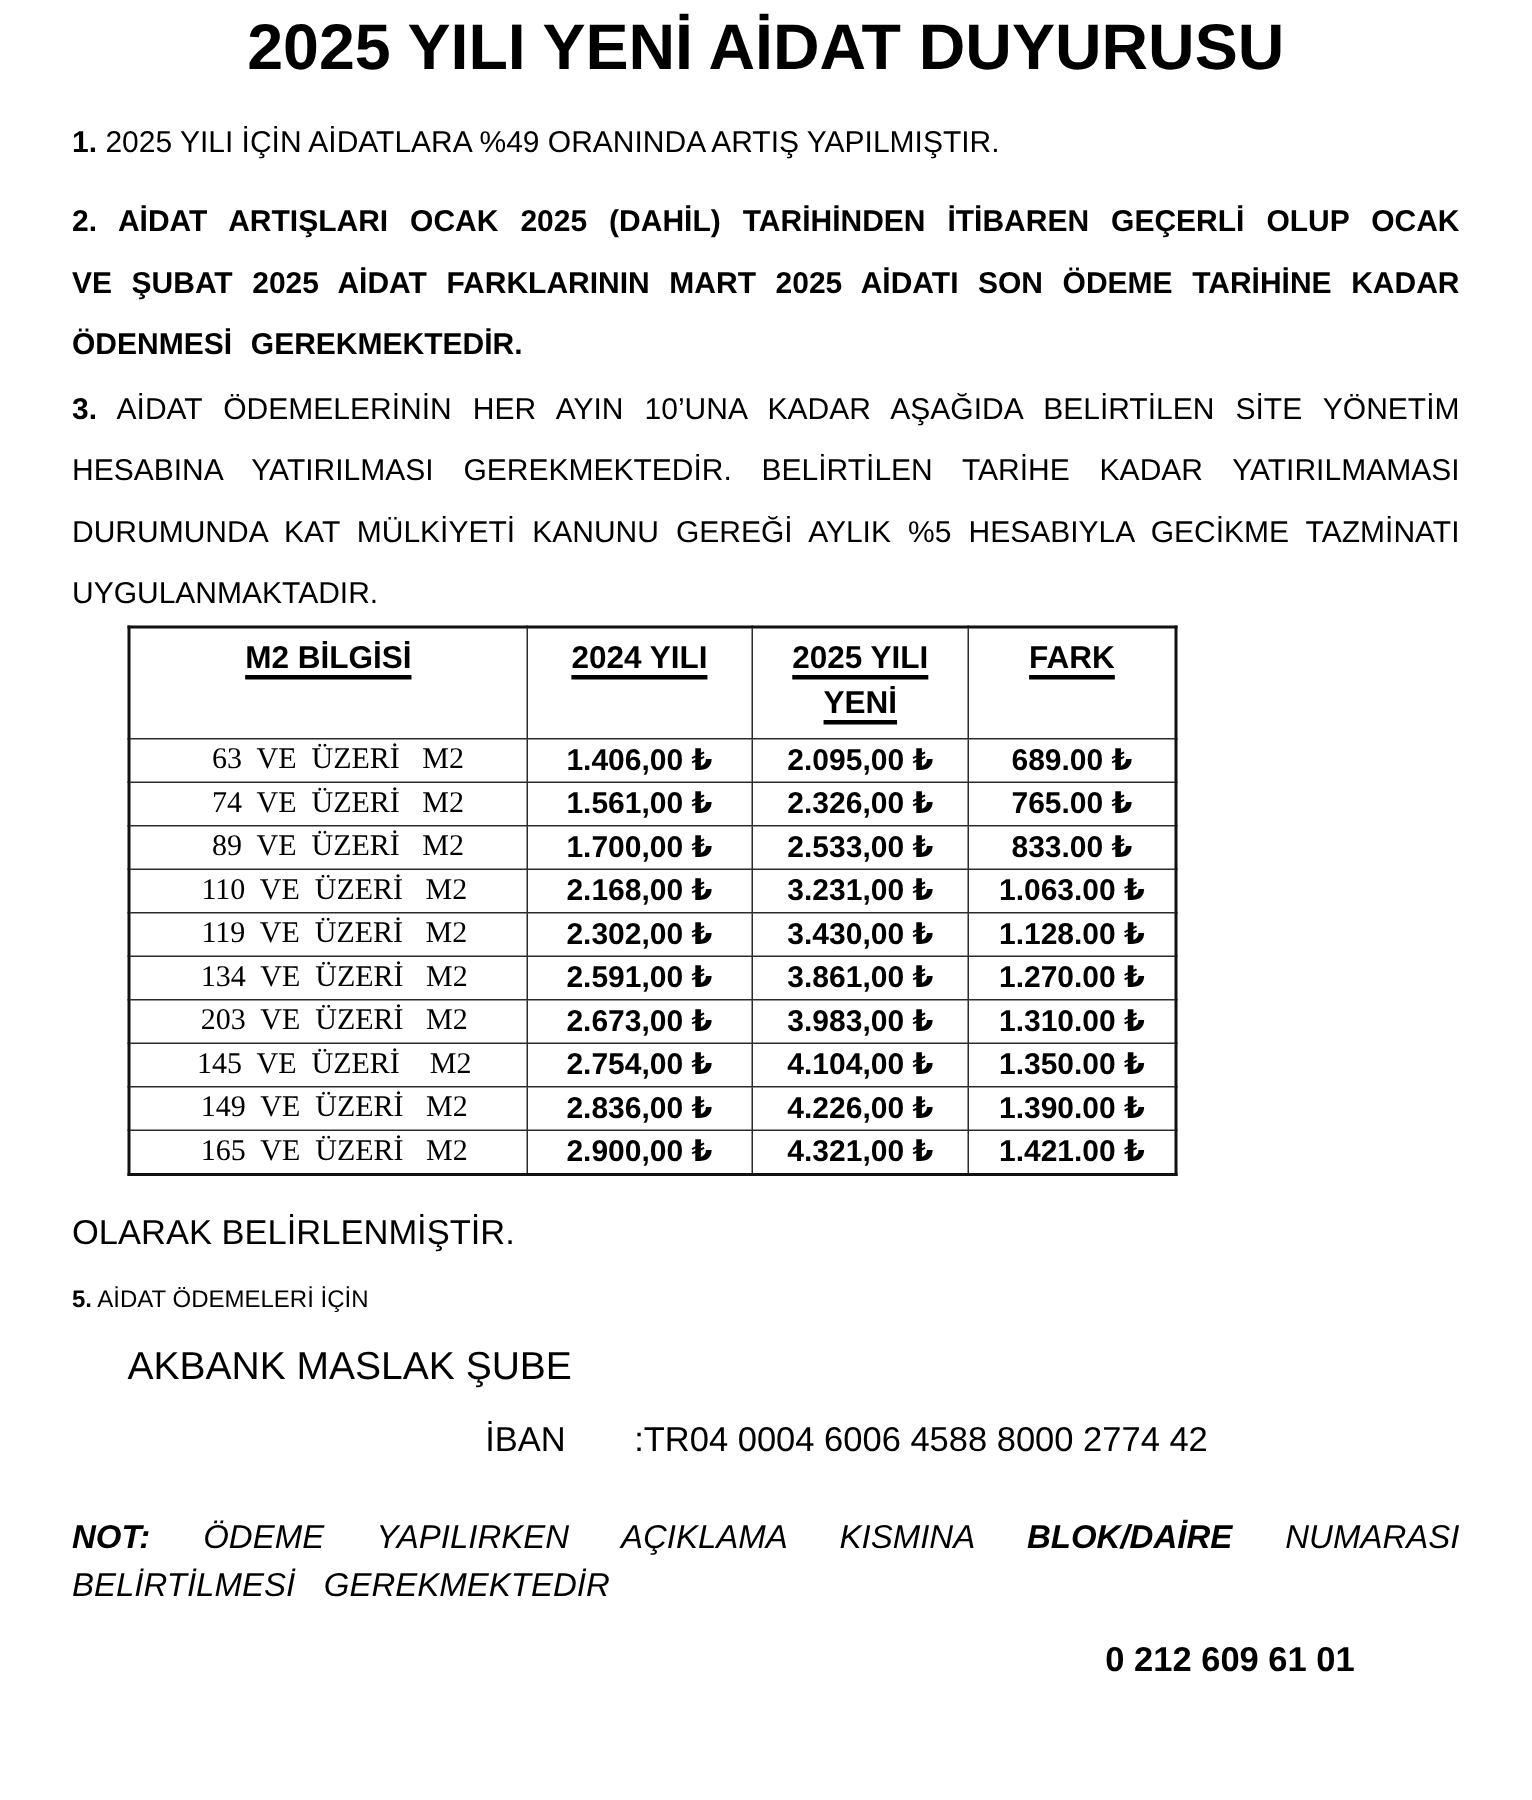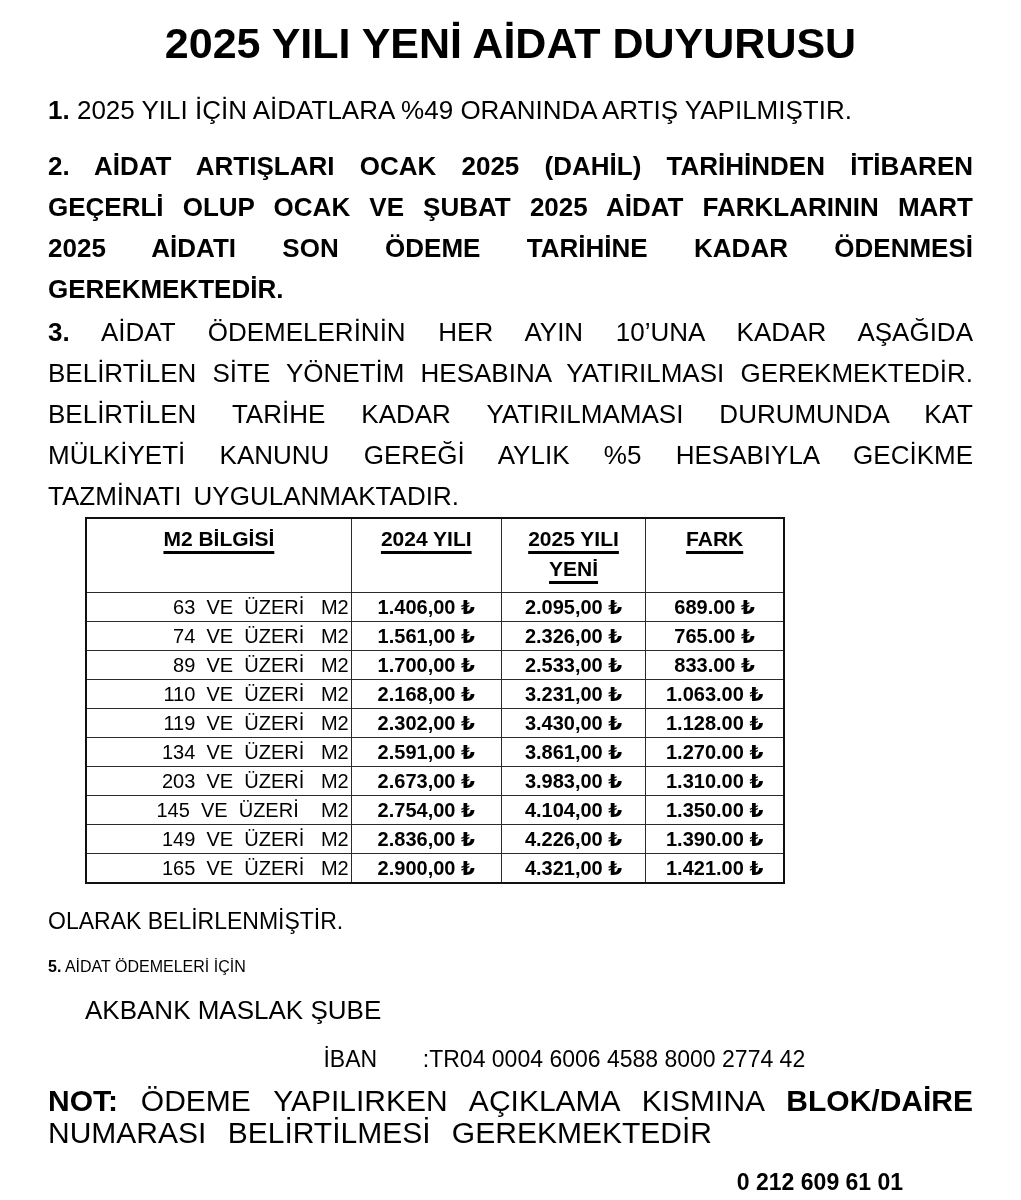--- a/index.html
+++ b/index.html
@@ -1,35 +1,35 @@
 <!DOCTYPE html>
 <html><head>
 <meta charset="utf-8">
 <style>
   html, body { margin: 0; padding: 0; background: #ffffff; }
   .page {
     position: relative;
     width: 1021px;
     height: 1200px;
     box-sizing: border-box;
-    padding: 12px 48px 0 48px;
+    padding: 1px 48px 0 48px;
     background: #ffffff;
     color: #000000;
     font-family: "Liberation Sans", "DejaVu Sans", sans-serif;
     overflow: hidden;
   }
   .title {
     margin: 6px 0 0 0;
     text-align: center;
     font-size: 43px;
     font-weight: bold;
     line-height: 1.2;
   }
   p { margin: 0; }
-  .item { font-size: 26px; line-height: 1.25; }
+  .item { font-size: 20px; line-height: 1.25; }
   .item .num { font-weight: bold; }
   .p1 { margin-top: 24px; }
   .p2 {
     margin-top: 20px;
     font-weight: bold;
     text-align: justify;
     line-height: 41px;
     word-spacing: 7px;
   }
   .p3 {
@@ -67,41 +67,43 @@
     text-decoration-thickness: 2.5px;
     text-underline-offset: 5px;
   }
   table.aidat tbody td {
     height: 28px;
     font-size: 20px;
     padding: 0 2px;
     vertical-align: middle;
   }
   td.c1 {
-    text-align: right;
+    text-align: center;
     white-space: pre;
     padding-left: 10px !important;
     font-weight: normal;
+    font-family: Liberation Serif, serif;
   }
   td.num-cell {
     text-align: center;
     font-weight: bold;
   }
 
   .closing { margin-top: 24px; font-size: 23px; }
   .p5 { margin-top: 22px; font-size: 16px; }
   .bank { margin: 18px 0 0 37px; font-size: 26px; }
   .iban { margin: 20px 0 0 62px; font-size: 23px; text-align: center; }
   .iban-label { display: inline-block; width: 145px; }
   .note {
-    margin-top: 12px;
-    font-size: 30px;
+    margin-top: 36px;
+    font-size: 22px;
     line-height: 32px;
     text-align: justify;
     word-spacing: 13px;
+    font-style: italic;
   }
   .note .b { font-weight: bold; }
   .sig-block {
     margin: 20px 0 0 677px;
     width: 190px;
     text-align: center;
     font-size: 23px;
     font-weight: bold;
   }
   .sig-block .phone { margin-top: 14px; }

